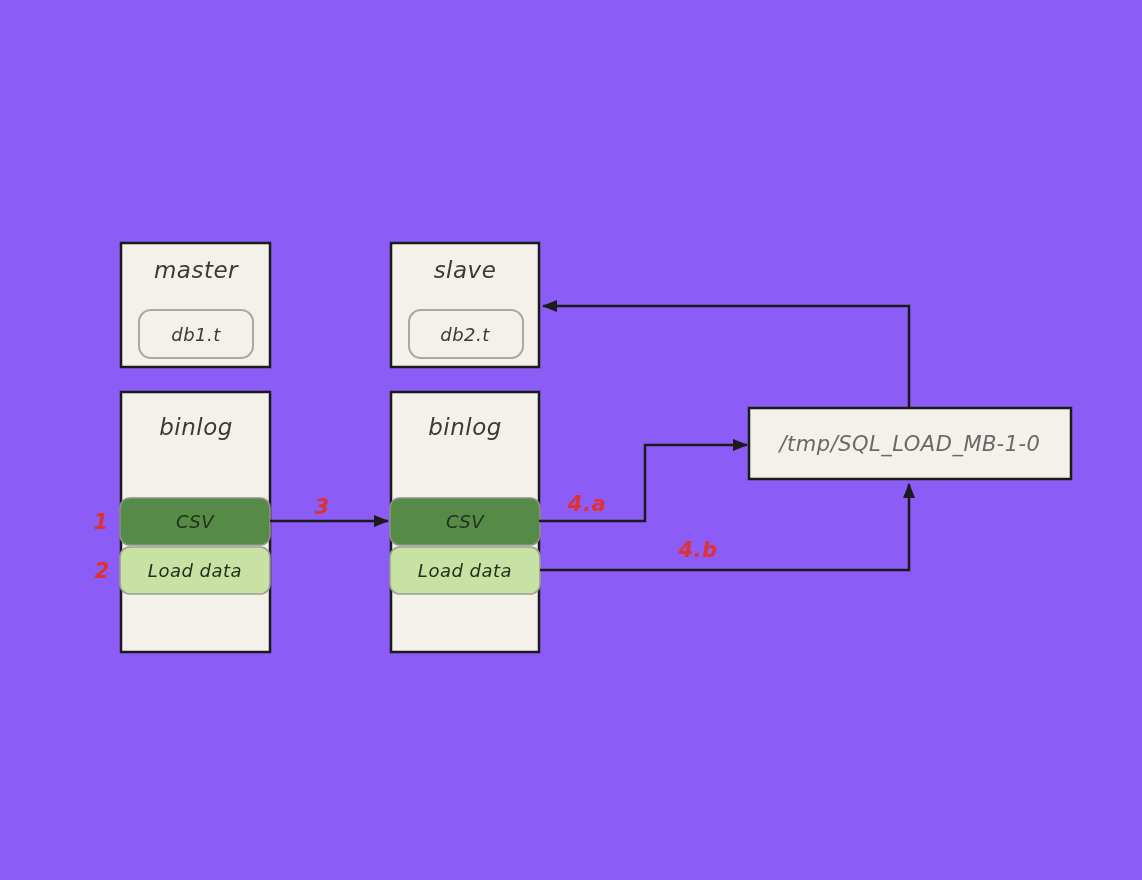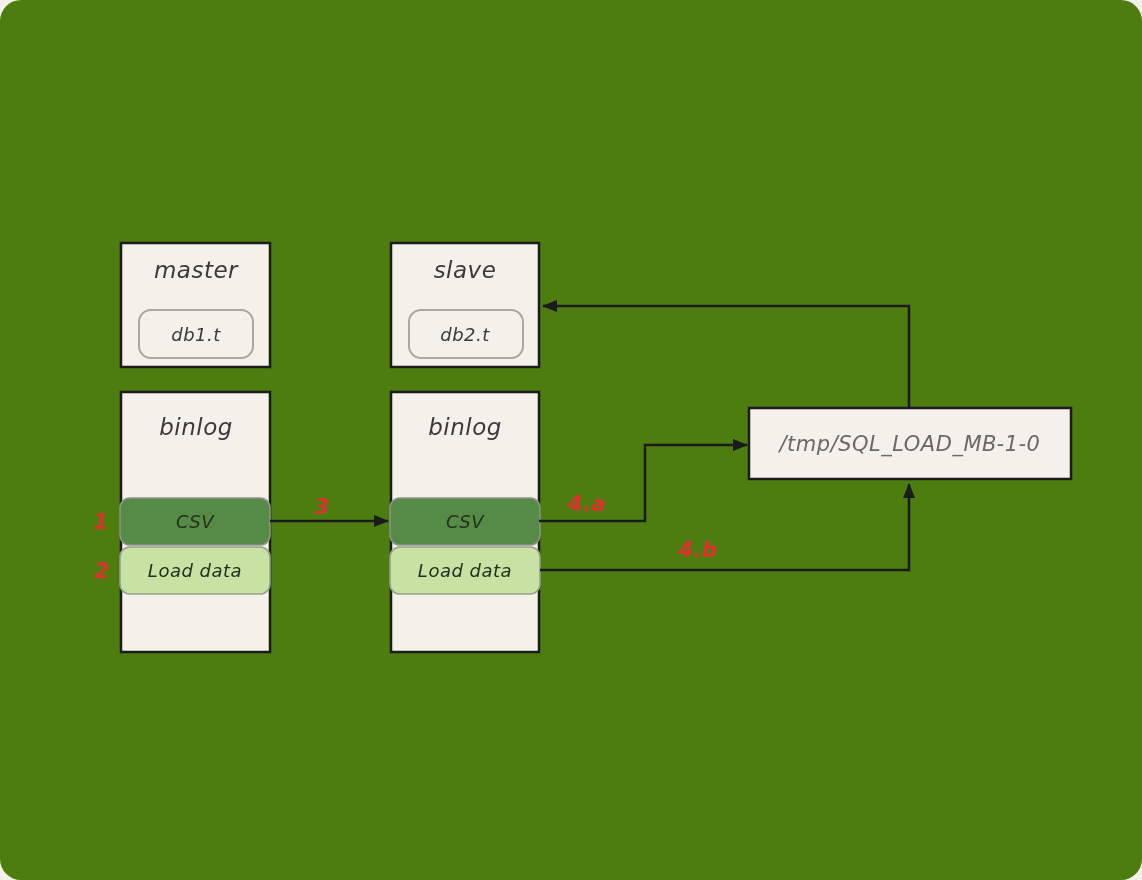--- a/index.html
+++ b/index.html
@@ -5,23 +5,22 @@
   html, body {
     margin: 0;
     padding: 0;
     background: #f3f1ea;
     font-family: "DejaVu Sans", sans-serif;
   }
   .canvas-wrap {
     position: relative;
     width: 1142px;
     height: 880px;
-    background: #4d7c0f;
+    background: #8b5cf6;
     overflow: hidden;
-    border-radius: 21px;
   }
   svg text {
     font-family: "DejaVu Sans", sans-serif;
     font-style: italic;           
     letter-spacing: 0.5px;
     user-select: none;
   }
   .node-title   { font-size: 23px; fill: #3a3a3a; }
   .table-label  { font-size: 18px; fill: #3a3a3a; }
   .block-label  { font-size: 18px; fill: #23301c; }

